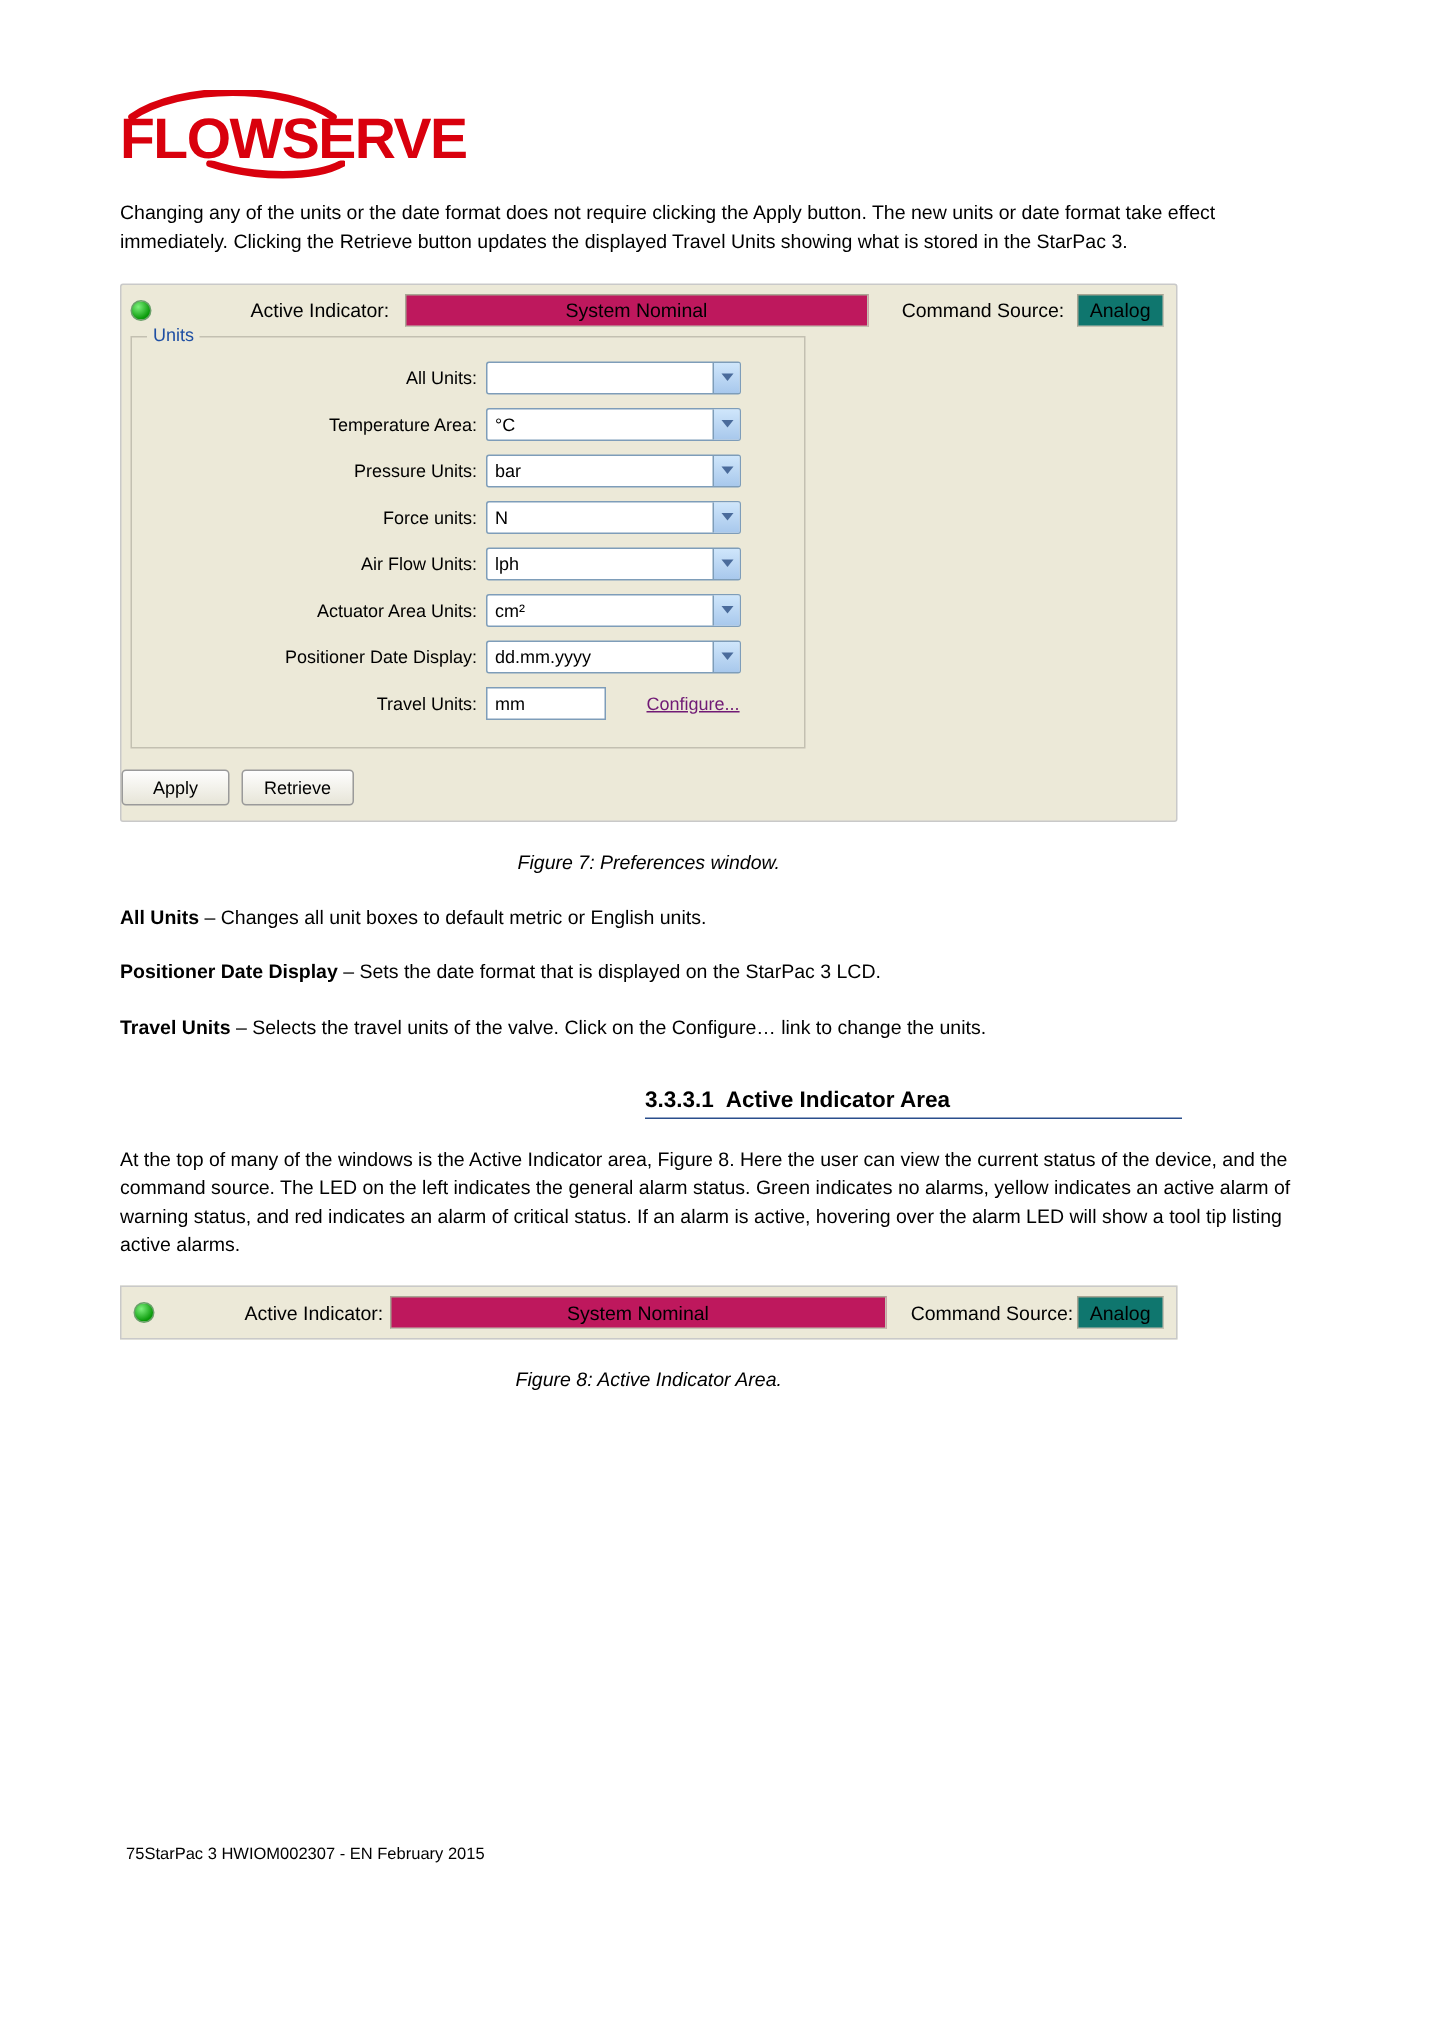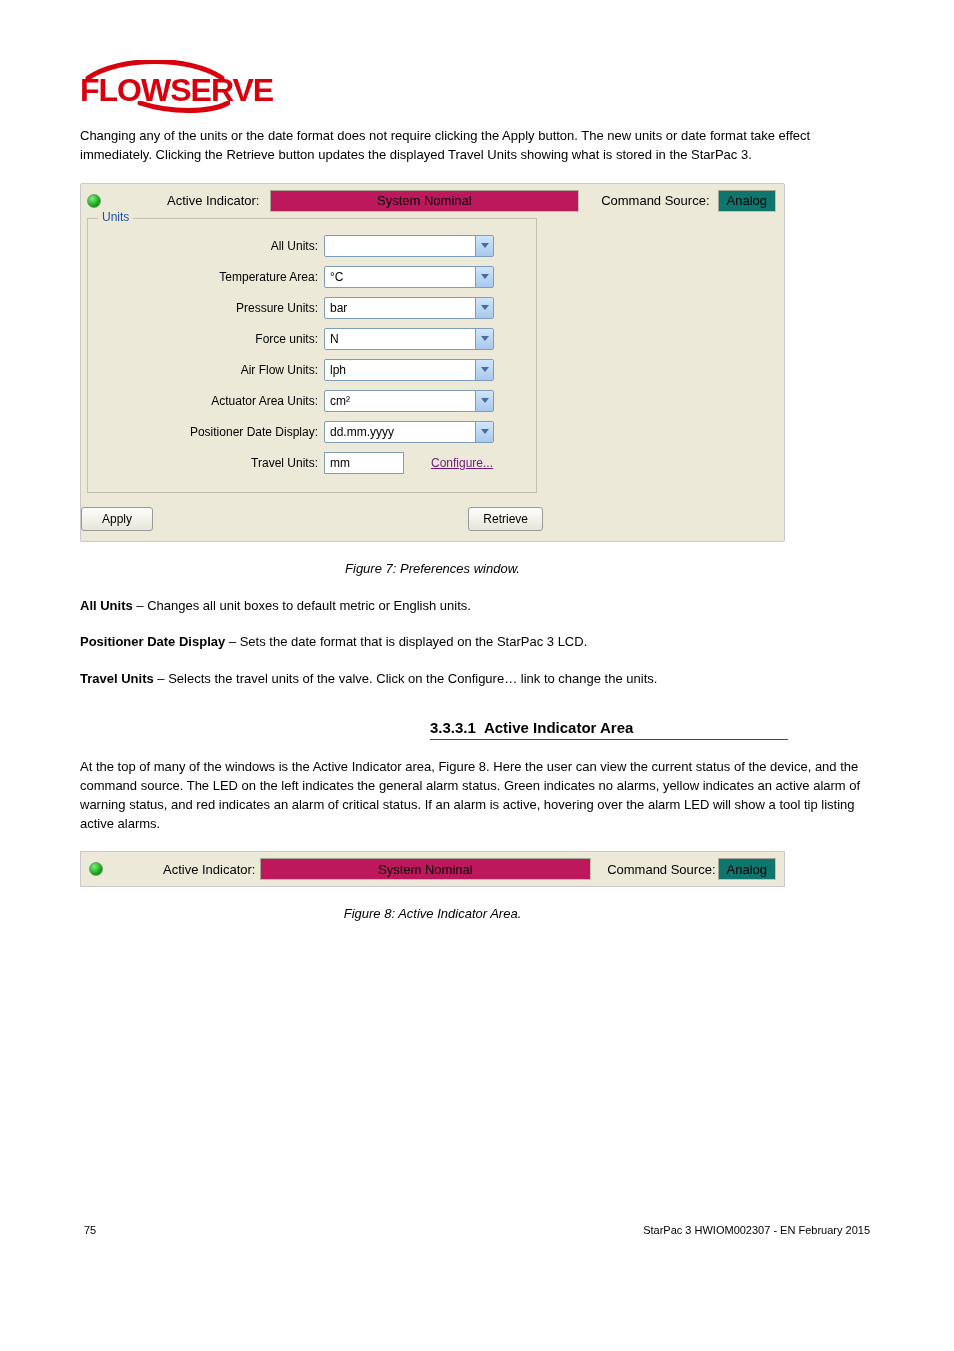--- a/index.html
+++ b/index.html
@@ -12,21 +12,21 @@
     color: #000;
     width: 954px;
   }
   .page {
     padding: 60px 80px 60px 80px;
   }
   .logo-wrap { margin-bottom: 10px; }
   .logo {
     font-family: "Arial Black", Arial, sans-serif;
     font-weight: 900;
-    font-size: 32px;
+    font-size: 38px;
     color: #d9000d;
     letter-spacing: -1px;
     position: relative;
     display: inline-block;
     padding-top: 12px;
   }
   .logo-arc {
     position: absolute;
     top: 0; left: 0;
     width: 150px; height: 40px;
@@ -145,21 +145,21 @@
     font-size: 12px;
     display:flex; align-items:center;
   }
   .configure-link {
     margin-left: 27px;
     color: #701a75;
     text-decoration: underline;
     font-size: 12px;
   }
   .btn-row {
-    display:flex; justify-content:space-between; gap:8px;
+    display:flex; justify-content:flex-start; gap:8px;
     padding: 8px 0 10px 0;
     width: 462px;
   }
   .win-btn {
     min-width: 72px;
     height: 24px;
     border: 1px solid #9a9a9a;
     border-radius: 3px;
     background: linear-gradient(#fefefe,#e7e5d8);
     font-size: 12px;
@@ -178,21 +178,20 @@
   .subsection-number { margin-right: 8px; }
   .status-panel {
     border: 1px solid #c9c9c9;
     background: #ece9d8;
     width: 705px;
     padding: 6px 8px;
   }
   .status-row { display:flex; align-items:center; }
   .footer-row {
     display:flex;
-    justify-content: space-between;
     font-size: 11px;
     margin-top: 300px;
     padding: 0 4px;
   }
 </style>
 </head>
 <body>
 
 <div class="page">
 

